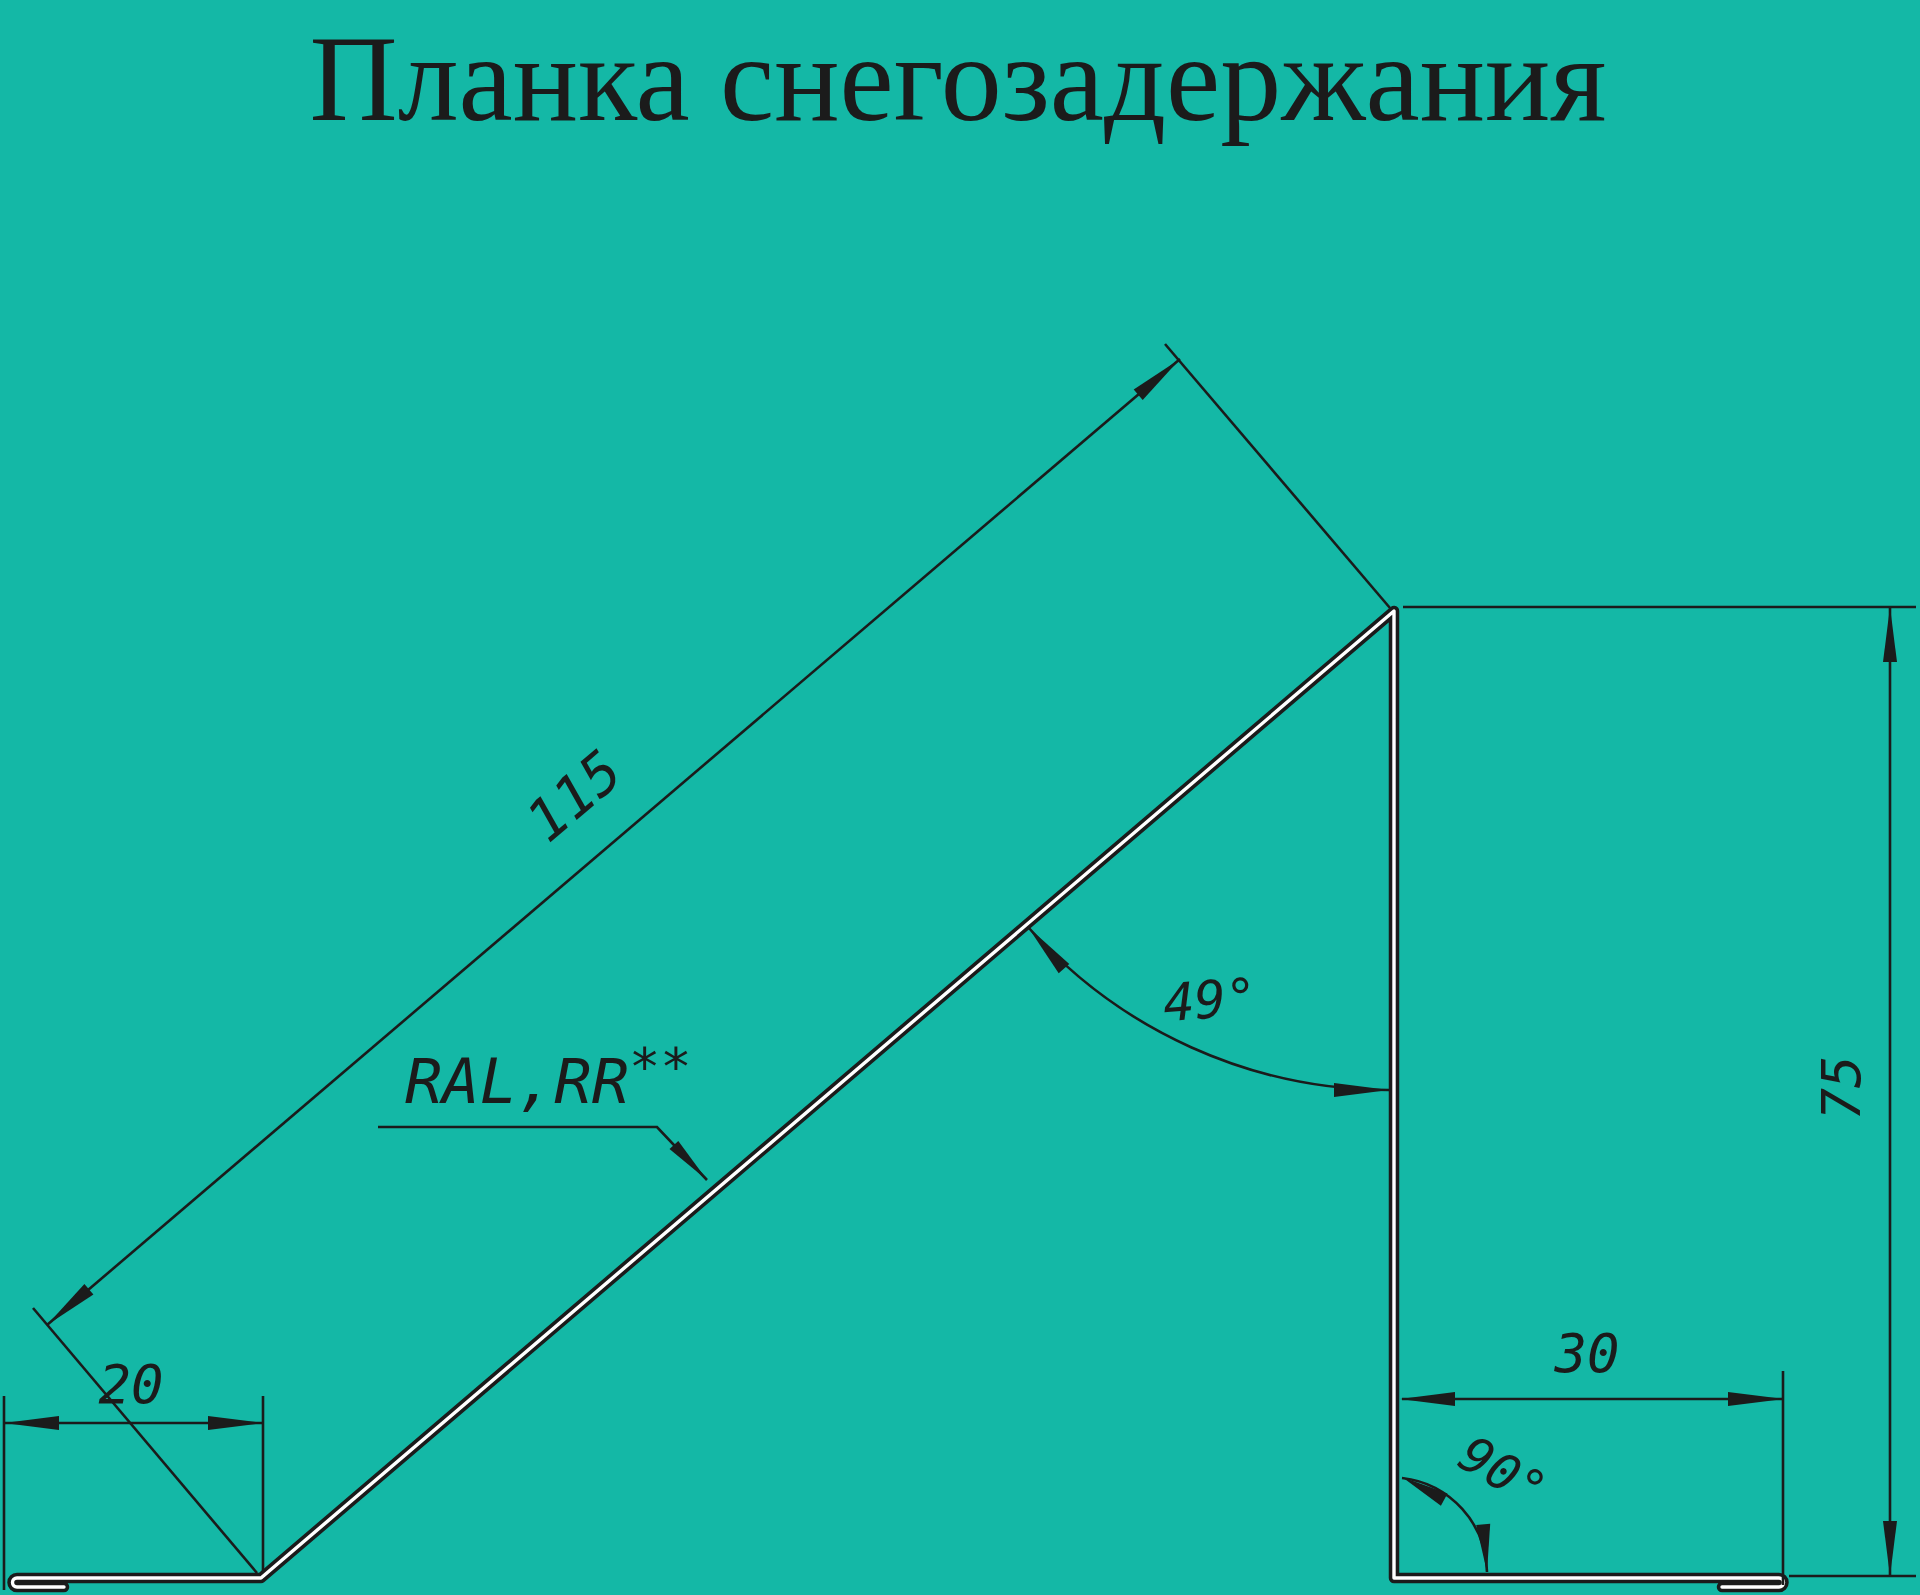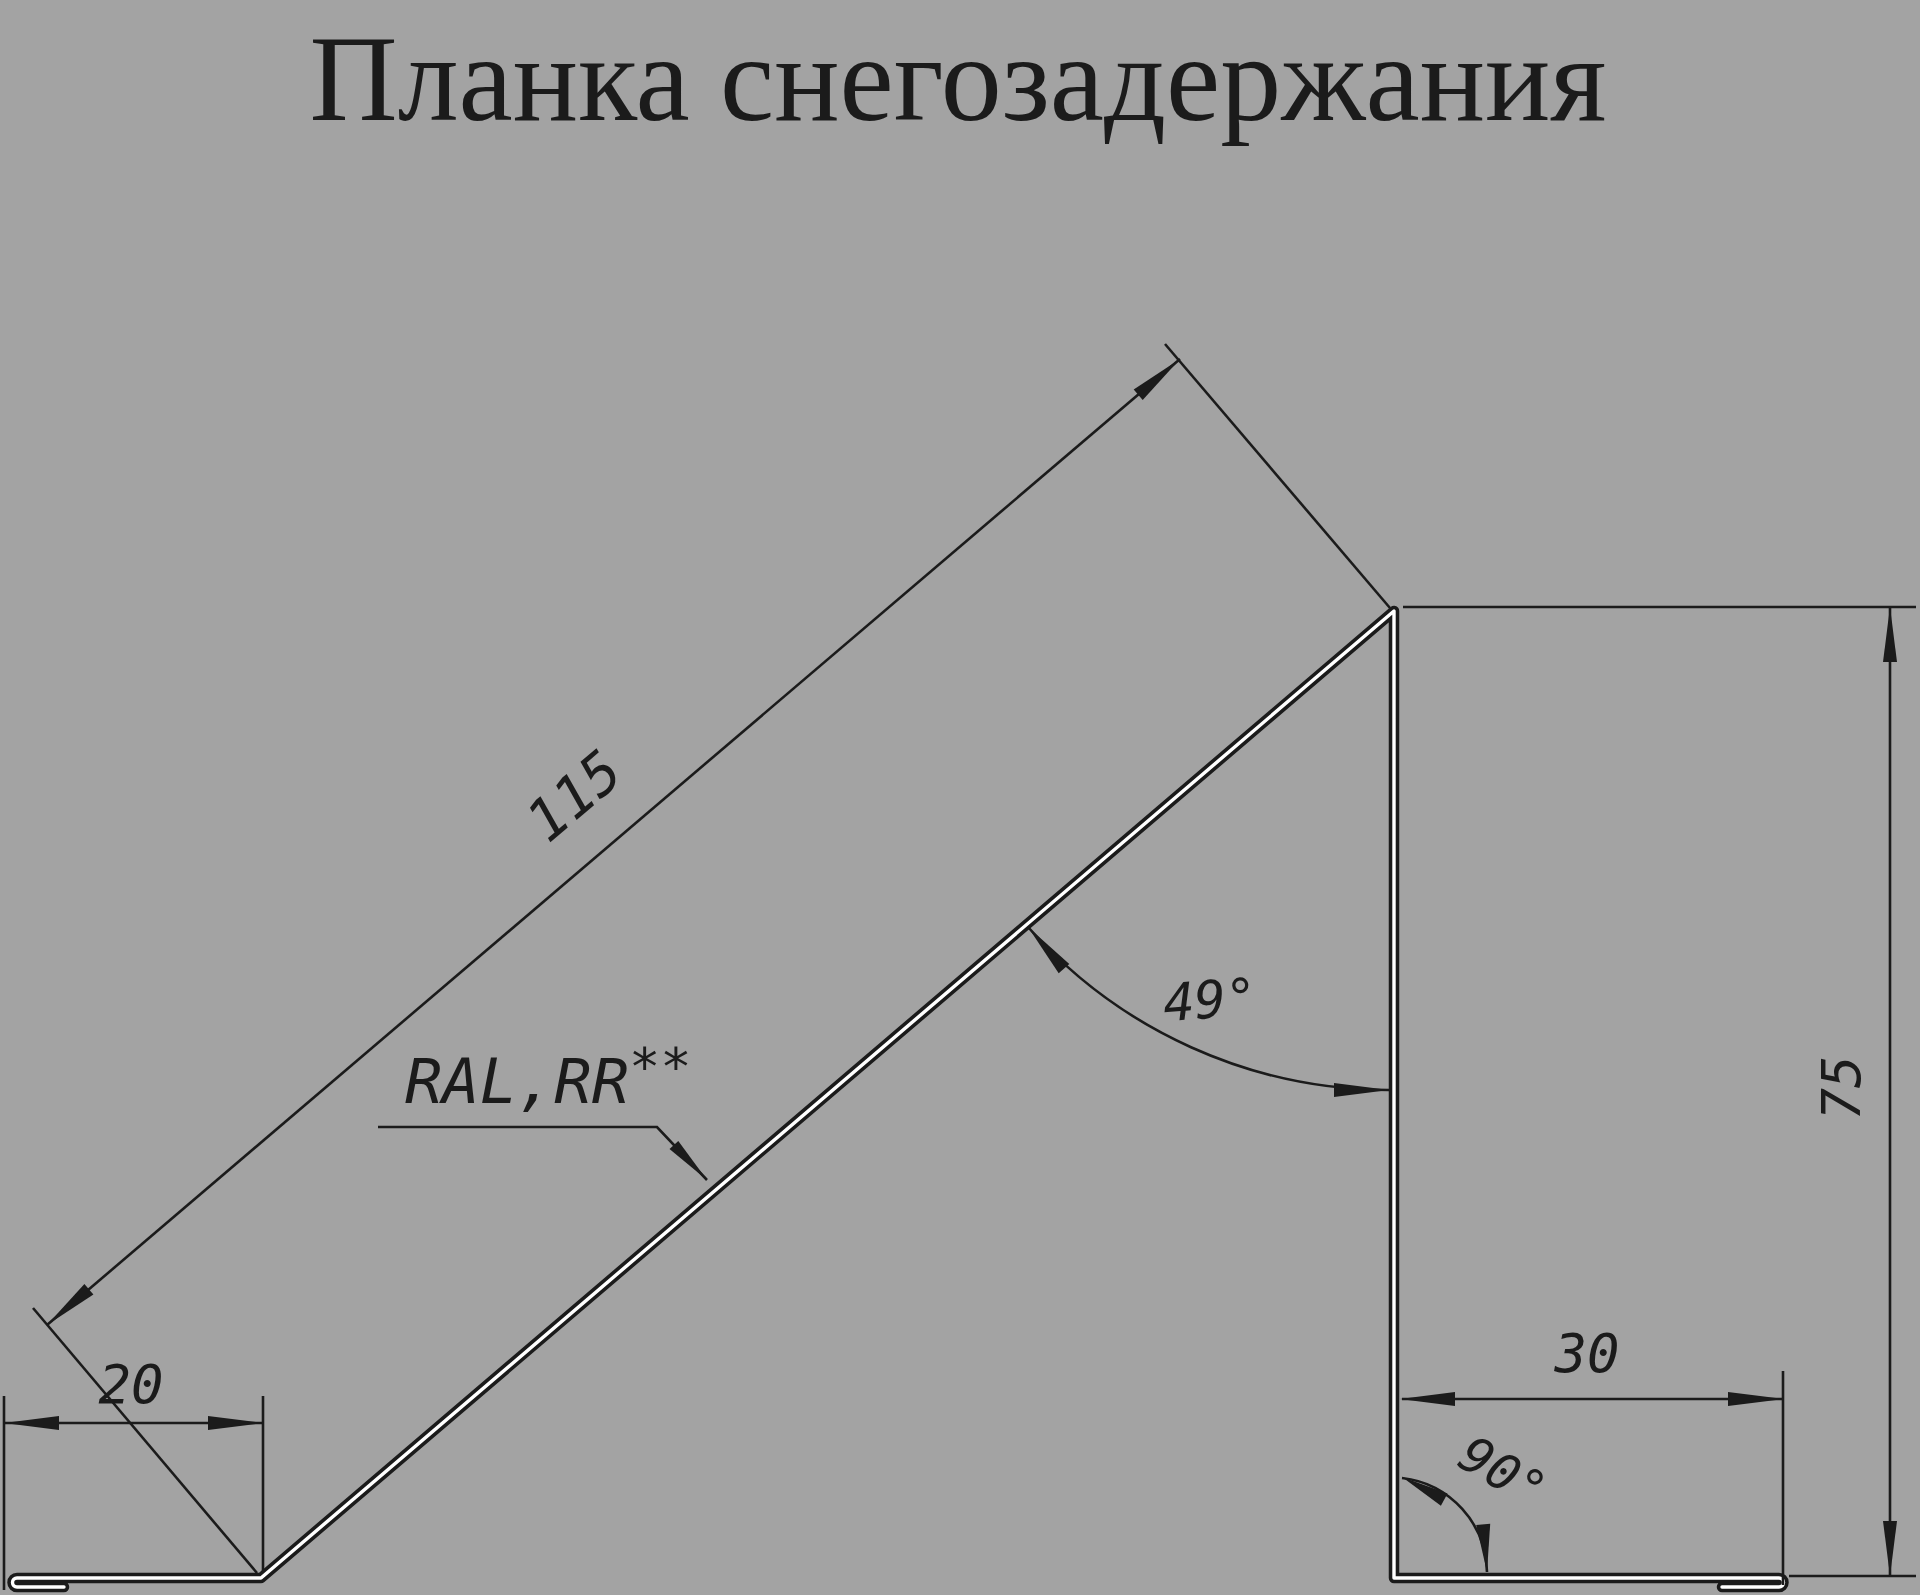--- a/index.html
+++ b/index.html
@@ -1,16 +1,16 @@
 <!DOCTYPE html>
 <html><head>
 <meta charset="utf-8">
 <style>
   html,body{margin:0;padding:0;background:#ffffff;}
-  .page{width:1920px;height:1595px;position:relative;background:#a3a3a3;overflow:hidden;}
+  .page{width:1920px;height:1595px;position:relative;background:#14b8a6;overflow:hidden;}
   svg{display:block;}
   .title-text{
     font-family:"Liberation Serif", serif;
     font-size:122px;
     fill:#1b1b1b;
   }
   .dim-text{
     font-family:"DejaVu Sans Mono", monospace;
     font-style:italic;
     fill:#1b1b1b;

